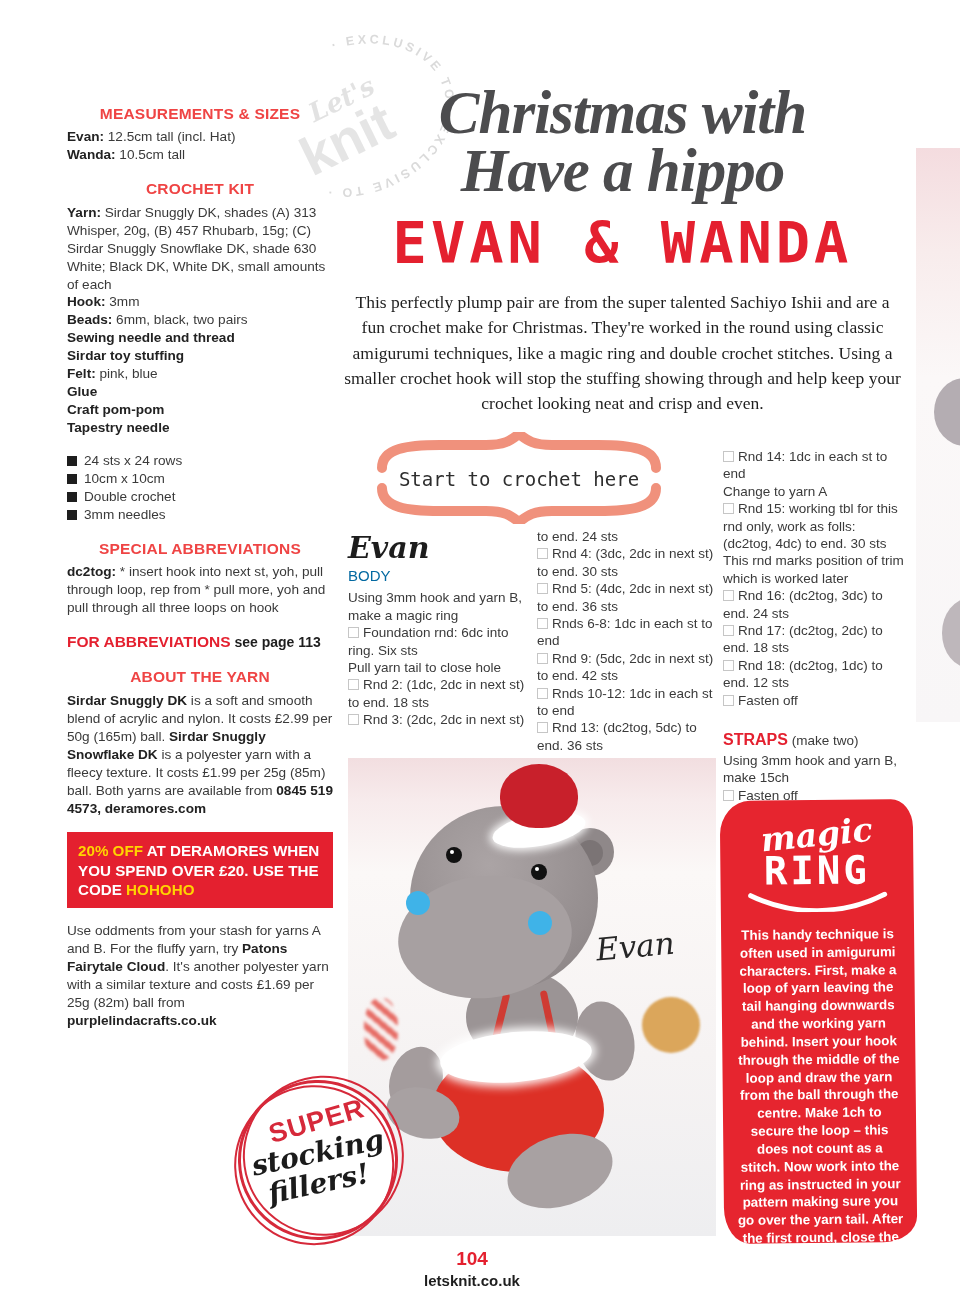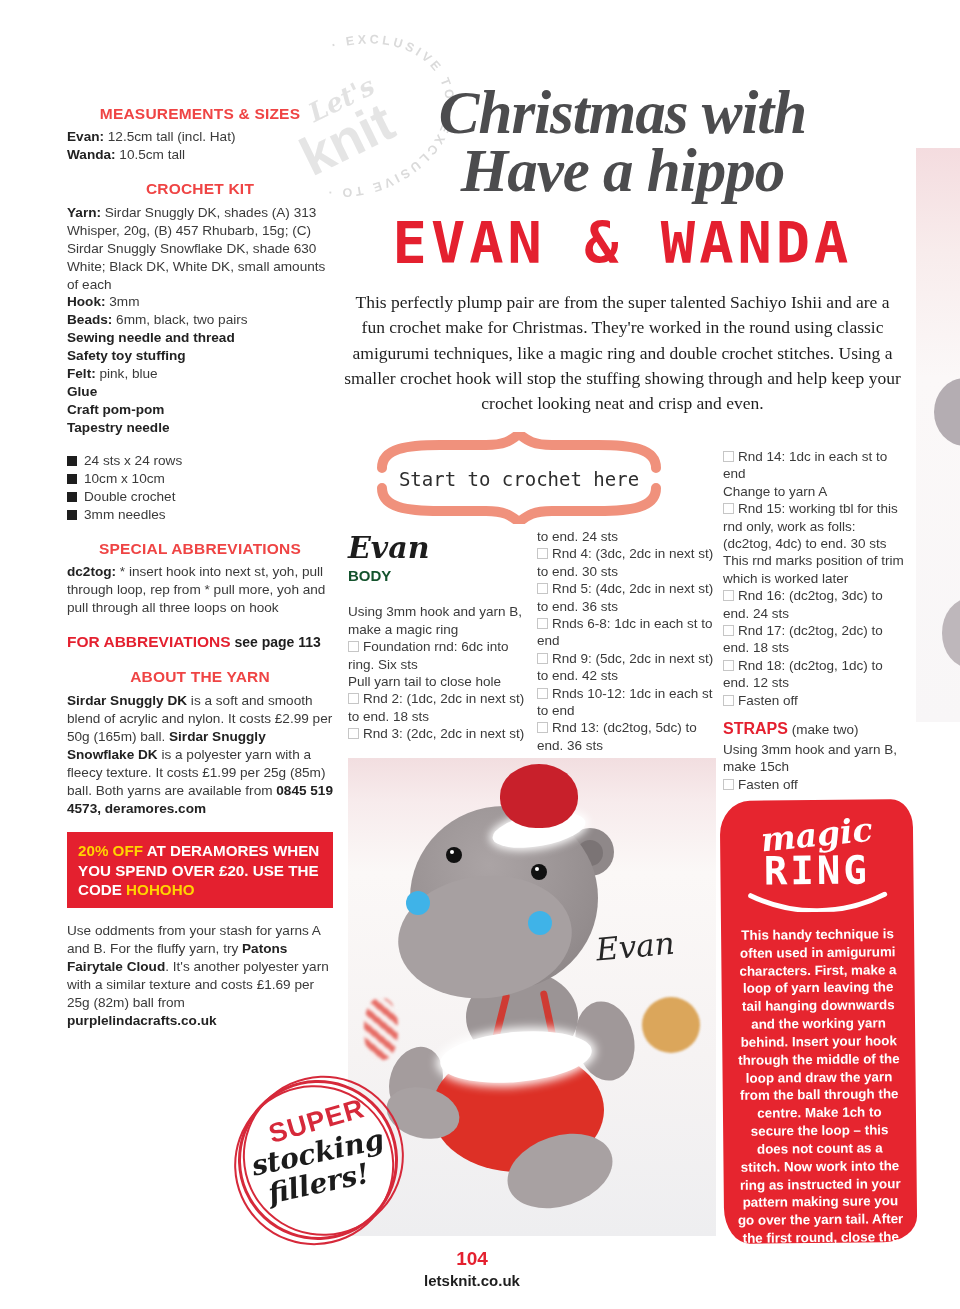--- a/index.html
+++ b/index.html
@@ -32,23 +32,23 @@
   .banner { position:absolute; left:368px; top:432px; width:302px; height:92px; }
   .banner svg { position:absolute; inset:0; }
   .banner-label { position:absolute; left:0; right:0; top:36px; text-align:center; font-family:"DejaVu Sans Mono", monospace; font-size:19px; color:#2d2d2d; }
 
   
   .pcol { position:absolute; color:#3a3a3a; font-size:13.5px; line-height:1.29; }
   #col1 { left:348px; top:533px; width:180px; }
   #col2 { left:537px; top:528px; width:180px; }
   #col3 { left:723px; top:448px; width:184px; }
   .script-name { font-family:"DejaVu Serif", serif; font-style:italic; font-weight:bold; font-size:30px; color:#1d1d1d; line-height:1; margin-bottom:3px; }
-  .body-h { color:#14532d; font-weight:bold; font-size:15px; margin-bottom:18px; }
+  .body-h { color:#0369a1; font-weight:normal; font-size:15px; margin-bottom:4px; }
   .cb { display:inline-block; width:11px; height:11px; border:1.5px solid #c6c6c6; background:#fff; margin-right:4px; transform:translateY(1px); }
-  .straps { margin-top:10px; }
+  .straps { margin-top:21px; }
   .straps-h { margin-bottom:1px; }
   .straps-h .red { color:#e4202f; font-weight:bold; font-size:16px; }
   .straps-h .sub { color:#3a3a3a; font-size:13.5px; }
 
   
   .photo { position:absolute; left:348px; top:758px; width:368px; height:478px; overflow:hidden;
            background:linear-gradient(180deg,#f2dee0 0%,#f7ebec 9%,#fbf8f7 24%,#f6f3f3 62%,#eeeef0 100%); }
   .photo div { position:absolute; }
   .knit { background-image:radial-gradient(circle at 30% 30%, rgba(255,255,255,.22) 1.5px, transparent 2.2px),
                             radial-gradient(circle at 70% 70%, rgba(0,0,0,.14) 1.5px, transparent 2.2px);
@@ -148,21 +148,21 @@
     </div>
 
     <div class="sec">
       <div class="h-red">CROCHET KIT</div>
       <div>
 
       <div class="kline"><b>Yarn:</b><span> Sirdar Snuggly DK, shades (A) 313 Whisper, 20g, (B) 457 Rhubarb, 15g; (C) Sirdar Snuggly Snowflake DK, shade 630 White; Black DK, White DK, small amounts of each</span></div>
           <div class="kline"><b>Hook:</b><span> 3mm</span></div>
           <div class="kline"><b>Beads:</b><span> 6mm, black, two pairs</span></div>
           <div class="kline"><b>Sewing needle and thread</b><span></span></div>
-          <div class="kline"><b>Safety toy stuffing</b><span></span></div>
+          <div class="kline"><b>Sirdar toy stuffing</b><span></span></div>
           <div class="kline"><b>Felt:</b><span> pink, blue</span></div>
           <div class="kline"><b>Glue</b><span></span></div>
           <div class="kline"><b>Craft pom-pom</b><span></span></div>
           <div class="kline"><b>Tapestry needle</b><span></span></div>
         </div>
     </div>
 
     <div class="sec">
       <div>
 

